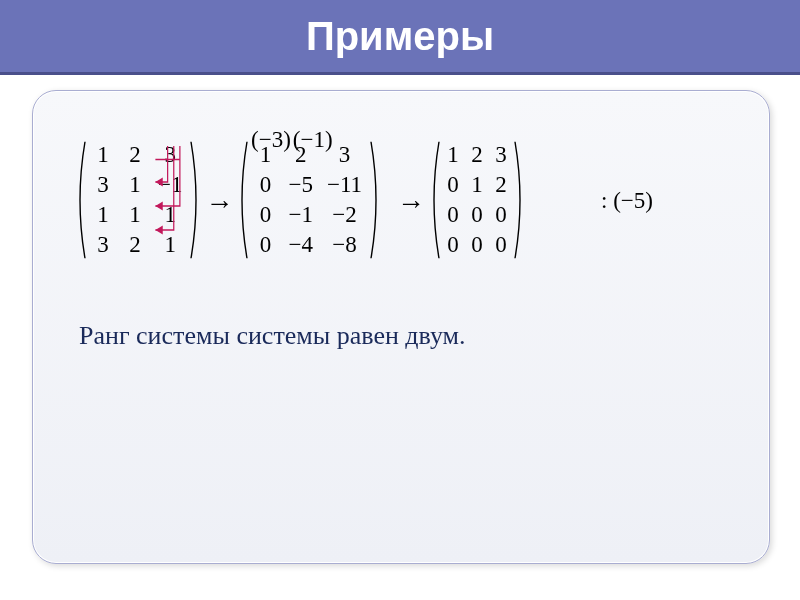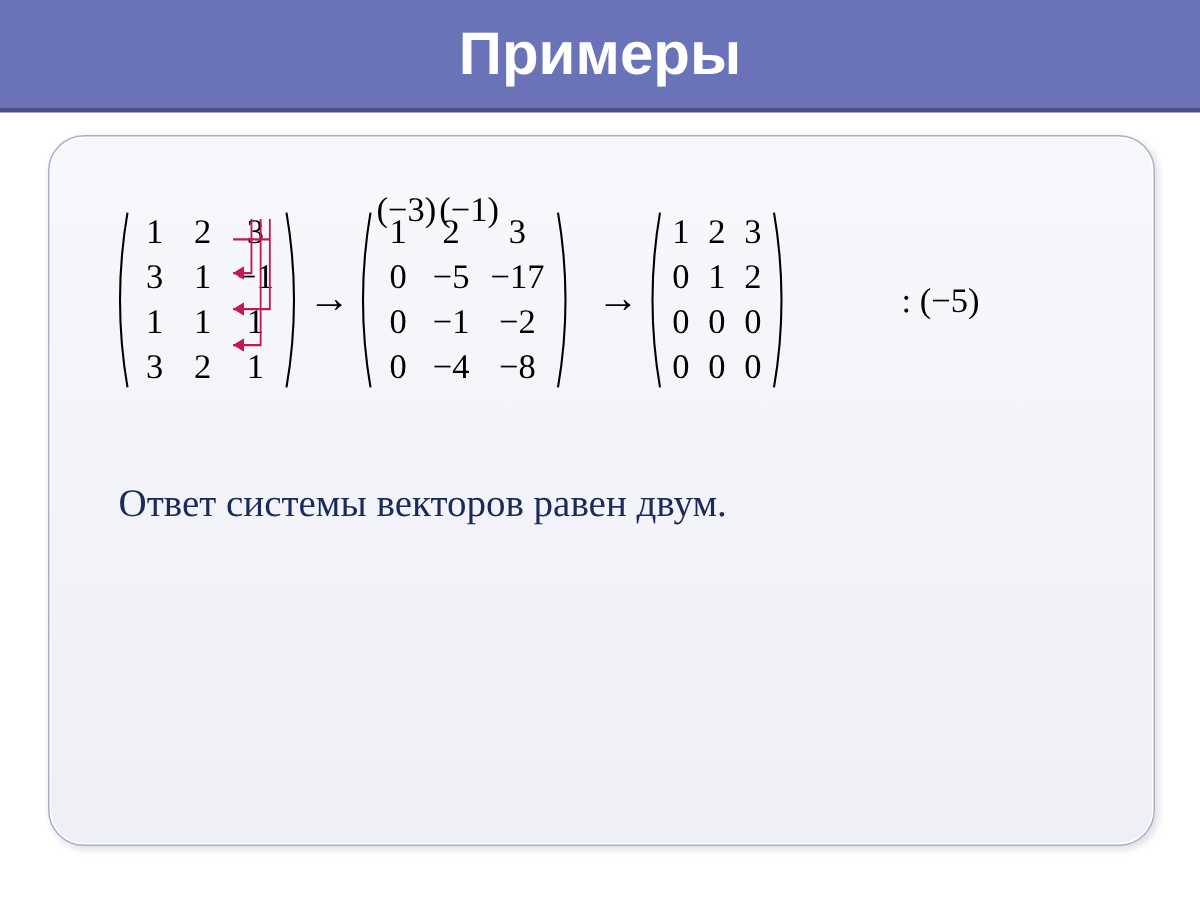--- a/index.html
+++ b/index.html
@@ -108,21 +108,21 @@
           <table class="mat">
             <tbody>
                 <tr>
                   <td>1</td>
                   <td>2</td>
                   <td>3</td>
                 </tr>
             <tr>
                   <td>0</td>
                   <td>−5</td>
-                  <td>−17</td>
+                  <td>−11</td>
                 </tr>
             <tr>
                   <td>0</td>
                   <td>−1</td>
                   <td>−2</td>
                 </tr>
             <tr>
                   <td>0</td>
                   <td>−4</td>
                   <td>−8</td>
@@ -175,15 +175,15 @@
           </div>
         </div>
       </div>
 
       <div class="ops-top">
         <span>(−3)</span><span>(−1)</span>
       </div>
       <div class="ops-mid">: (−5)</div>
     </div>
 
-    <div class="text1">Ответ системы векторов   равен двум.</div>
+    <div class="text1">Ранг системы системы   равен двум.</div>
   </div>
 </div>
 
 </body></html>

